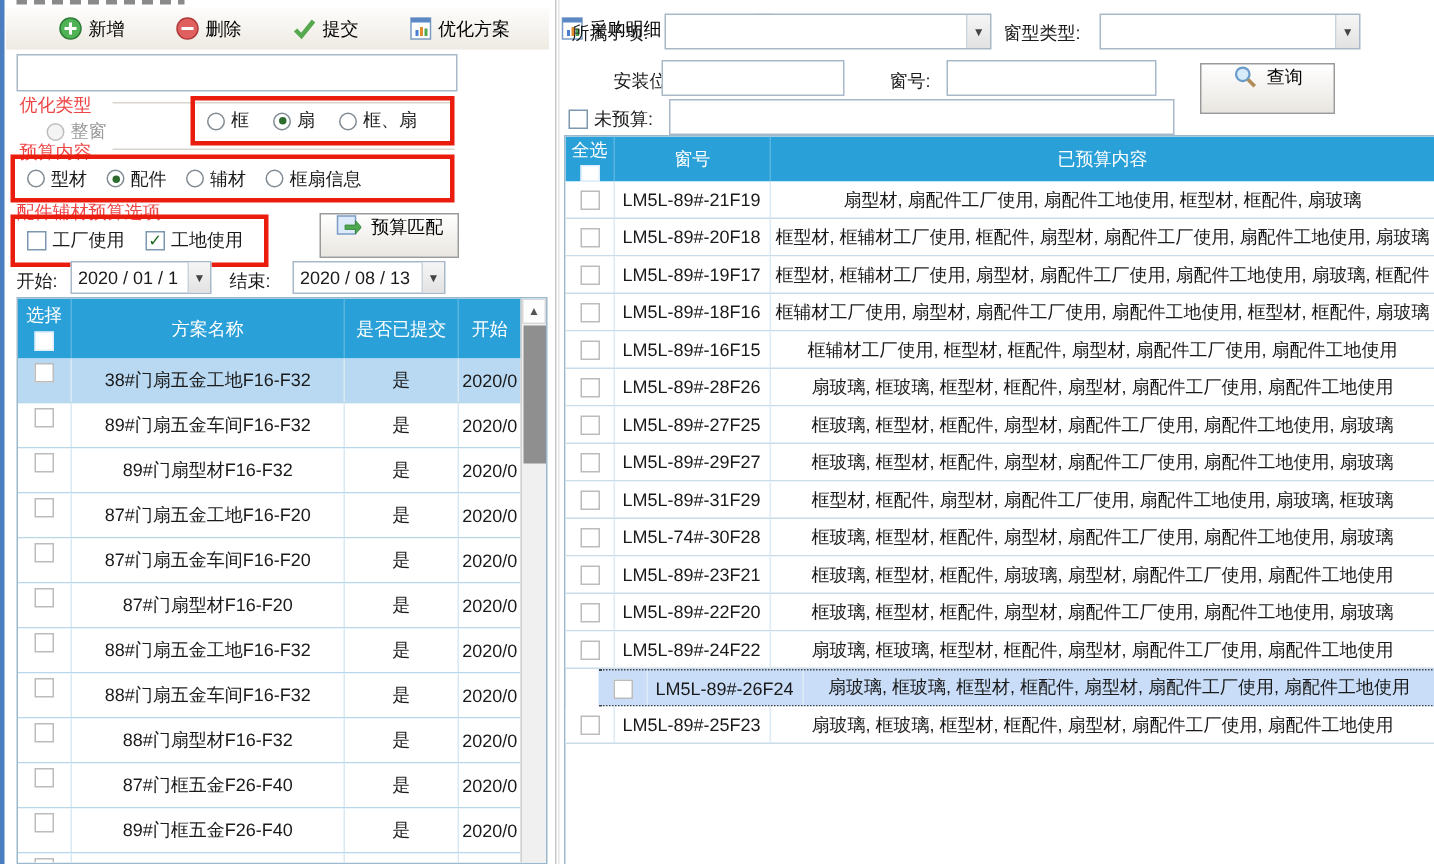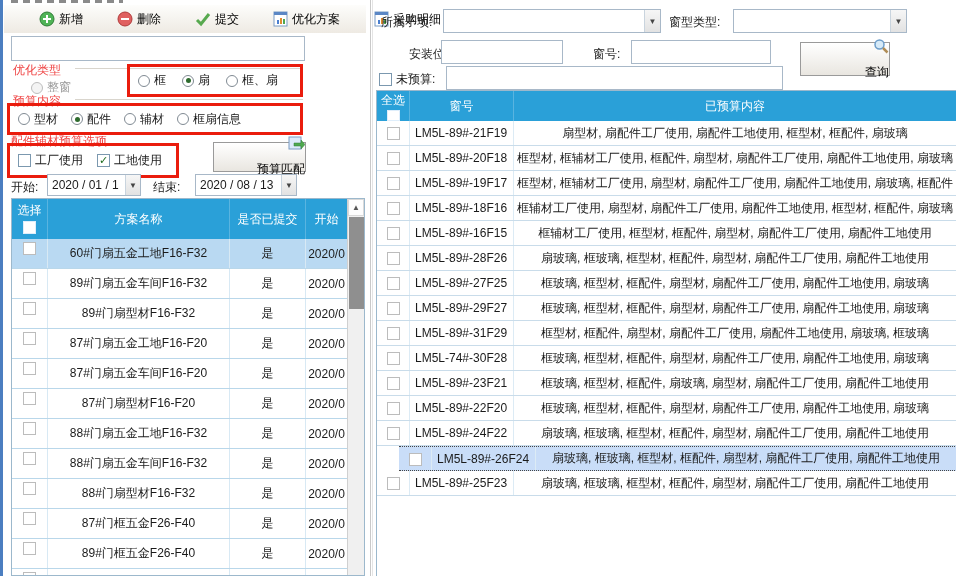--- a/index.html
+++ b/index.html
@@ -33,21 +33,21 @@
     gap:16px; padding:0 8px; background:transparent; }
   .opt { display:flex; align-items:center; gap:4px; white-space:nowrap; }
   .radio { width:12px; height:12px; border-radius:50%; border:1px solid #808a93; background:#fff;
     display:inline-flex; align-items:center; justify-content:center; }
   .radio.sel::after { content:""; width:5px; height:5px; border-radius:50%; background:#2e6b2e; }
   .radio.dis { border-color:#bdbdbd; background:#f4f4f4; }
   .dis-label { color:#9a9a9a; }
   .cbx { width:13px; height:13px; border:1px solid #7b98af; background:#fff; display:inline-flex;
     align-items:center; justify-content:center; font-size:11px; font-weight:bold; color:#1c6b1c; }
   .btn3d { position:absolute; border:1px solid #9a9a9a; background:linear-gradient(#ffffff,#e9e6e0);
-    display:flex; align-items:flex-end; justify-content:center; gap:7px; font:inherit;flex-direction:column; }
+    display:flex; align-items:flex-start; justify-content:center; gap:7px; font:inherit; }
   .date-label { position:absolute; }
   .date-combo { position:absolute; height:22px; border:1px solid #a8b8c8; background:#fff;
     display:flex; align-items:center; }
   .date-combo .dval { flex:1; padding:0 4px; white-space:nowrap; }
   .date-combo .darr { width:15px; align-self:stretch; border-left:1px solid #c9d4de;
     background:linear-gradient(#f6f6f6,#e2e2e2); font-size:8px; color:#444;
     display:flex; align-items:center; justify-content:center; }
 
   
   .ltable { position:absolute; left:8px; top:198px; width:354px; height:378px;
@@ -247,21 +247,21 @@
       <div class="lc2">方案名称</div>
       <div class="lc3">是否已提交</div>
       <div class="lc4">开始</div>
     </div>
     <div>
 
     <div class="lrow selected">
           <div class="lc1">
             <span class="gcb"></span>
           </div>
-          <div class="lc2">60#门扇五金工地F16-F32</div>
+          <div class="lc2">38#门扇五金工地F16-F32</div>
           <div class="lc3">是</div>
           <div class="lc4">2020/0</div>
         </div>
         <div class="lrow">
           <div class="lc1">
             <span class="gcb"></span>
           </div>
           <div class="lc2">89#门扇五金车间F16-F32</div>
           <div class="lc3">是</div>
           <div class="lc4">2020/0</div>

